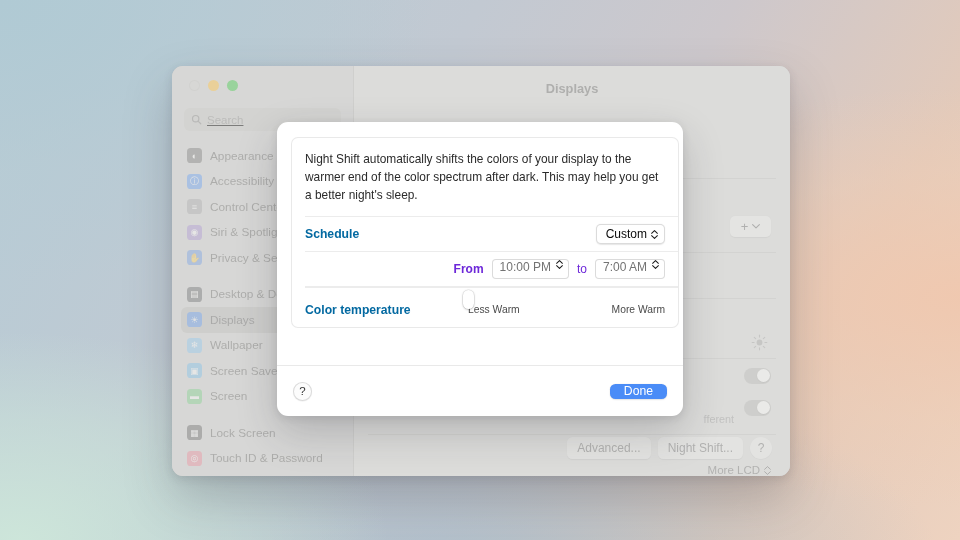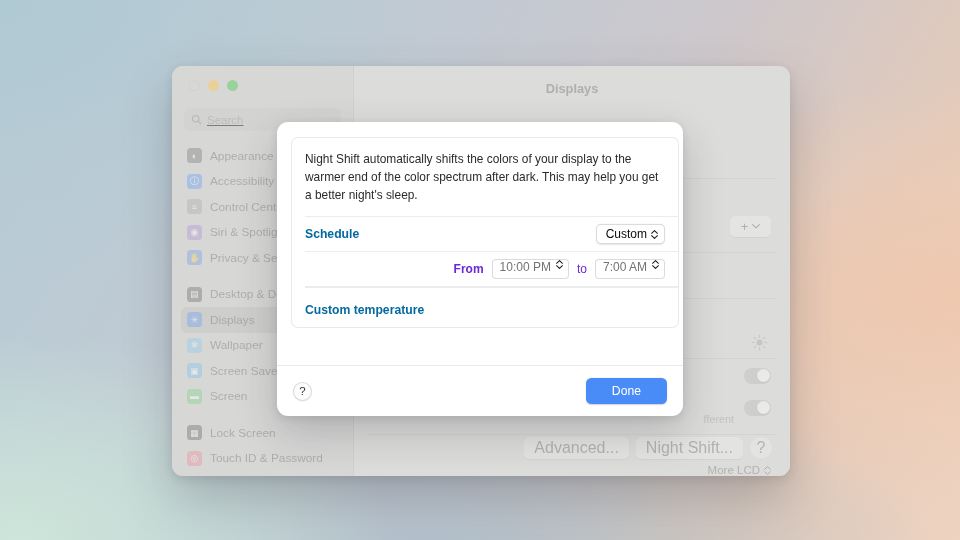--- a/index.html
+++ b/index.html
@@ -142,21 +142,21 @@
   .bottom-buttons {
     position: absolute; right: 18px; bottom: 17px;
     display: flex; align-items: center; gap: 7px;
   }
   .gbtn {
     height: 22px;
     border-radius: 5.5px;
     background: rgba(238,238,237,0.60);
     display: flex; align-items: center; justify-content: center;
     padding: 0 10px;
-    font-size: 16px; color: rgba(72,72,72,0.70);
+    font-size: 12px; color: rgba(72,72,72,0.70);
     box-shadow: 0 0.5px 1px rgba(0,0,0,0.10);
     margin-top: 28px;
   }
   .gbtn.round { width: 22px; padding: 0; border-radius: 50%; }
 
   
   .c-div { position: absolute; left: 14px; right: 14px; height: 1px; background: rgba(160,160,158,0.38); }
 
   
   #night-shift-sheet {
@@ -264,27 +264,27 @@
   .help-btn {
     width: 19px; height: 19px; border-radius: 50%;
     border: 1px solid rgba(0,0,0,0.13);
     background: #fcfcfc;
     display:flex; align-items:center; justify-content:center;
     font-size: 11.5px; color: #333;
     box-shadow: 0 0.5px 1px rgba(0,0,0,0.08);
   }
   .done-btn {
     margin-left: auto;
-    min-width: 56px; height: 26px;
+    min-width: 56px; height: 15px;
     border-radius: 5.5px;
     background: #4a8cf7;
     color: #fff;
     font-size: 12.2px;
     display: flex; align-items: center; justify-content: center;
-    padding: 0 26px;
+    padding: 0 14px;
     box-shadow: 0 0.5px 1.5px rgba(0,0,0,0.18);
   }
 </style>
 </head>
 <body>
 
 <div id="desktop">
 
   <div id="settings-window">
 
@@ -467,21 +467,32 @@
             </span>
           </span>
         </div>
 
         <div class="card-sep"></div>
 
 
         <div class="card-sep"></div>
 
         <div class="temp-row">
-          <span class="crow-label" style="margin-top:6px;">Custom temperature</span>
+          <span class="crow-label" style="margin-top:6px;">Color temperature</span>
+          <span class="slider-wrap">
+            <span class="track">
+              <span class="end-tick l"></span>
+              <span class="end-tick r"></span>
+              <span class="thumb" id="temp-thumb" style="left: calc(48% - 5.5px);"></span>
+            </span>
+            <span class="slider-labels">
+              <span>Less Warm</span>
+              <span>More Warm</span>
+            </span>
+          </span>
         </div>
       </div>
     </div>
 
     <div class="sheet-footer">
       <div class="help-btn">?</div>
       <div class="done-btn">Done</div>
     </div>
   </div>
 

